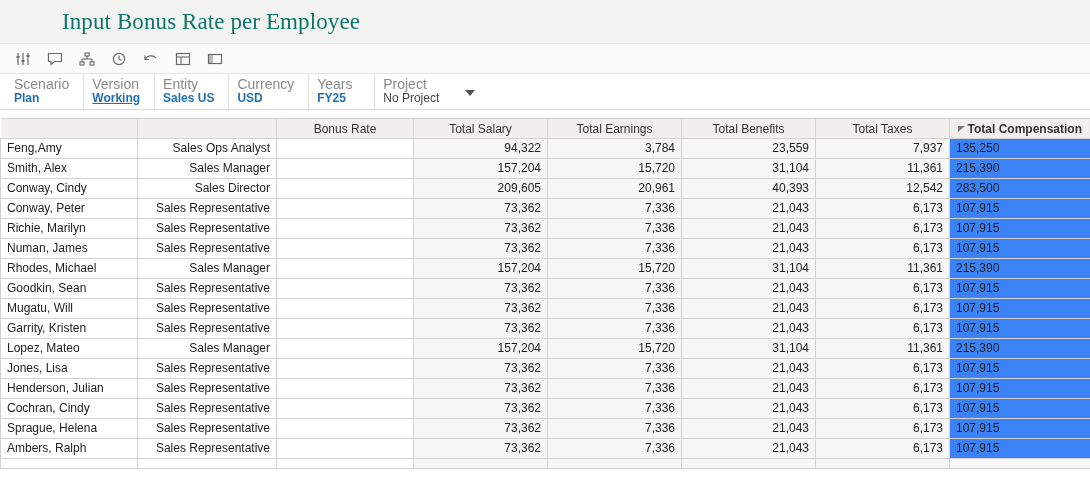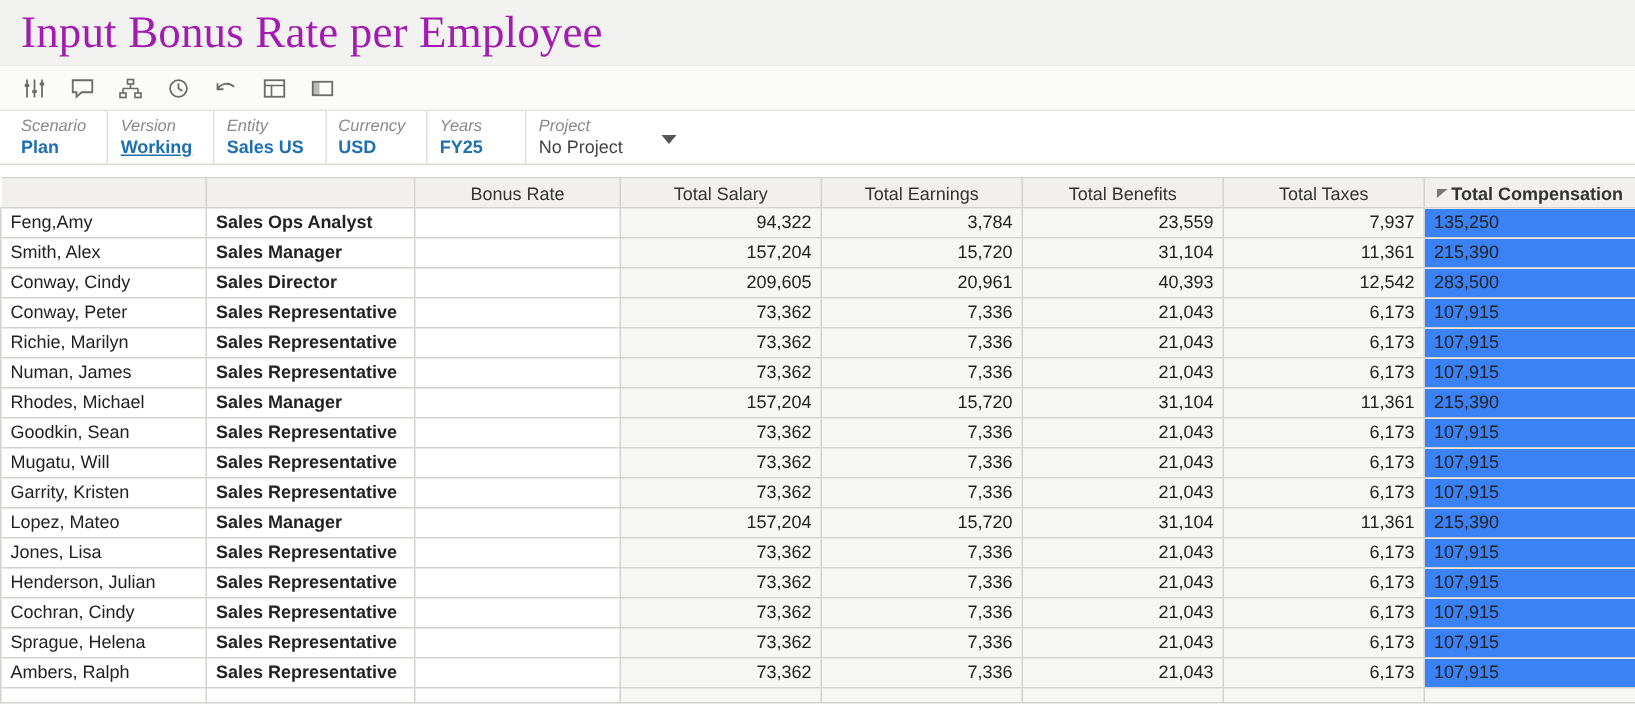--- a/index.html
+++ b/index.html
@@ -20,23 +20,24 @@
   .titlebar {
     height: 44px;
     background: #f2f2f0;
     display: flex;
     align-items: center;
     padding-left: 14px;
     border-bottom: 1px solid #eceae6;
   }
   .title-text {
     font-family: "Liberation Serif", serif;
-    font-size: 30px;
-    color: #a21caf;
+    font-size: 23px;
+    color: #0f766e;
     letter-spacing: 0.1px;
+    margin-left: 48px;
   }
 
   
   .toolbar {
     height: 30px;
     background: #fbfbf9;
     display: flex;
     align-items: center;
     padding-left: 8px;
     border-bottom: 1px solid #e6e4e0;
@@ -62,24 +63,23 @@
     display: flex;
     flex-direction: column;
     justify-content: center;
     padding: 0 14px 0 0;
     margin-right: 8px;
     border-right: 1px solid #e2e0db;
     min-width: 58px;
   }
   .pov:last-child { border-right: none; }
   .pov-label {
-    font-size: 11px;
+    font-size: 14px;
     color: #8a8a8a;
     line-height: 13px;
-    font-style: italic;
   }
   .pov-value {
     font-size: 12px;
     color: #1f6fb2;
     line-height: 14px;
     font-weight: bold;
   }
   .pov-value.underline { text-decoration: underline; }
   .pov-value.plain { color: #444; font-weight: normal; }
   .pov.project {
@@ -146,21 +146,21 @@
     border-top: 6px solid #777;
     border-right: 7px solid transparent;
   }
   tbody td {
     background: #ffffff;
     color: #222;
     height: 19.6px;
     line-height: 19px;
   }
   td.name { text-align: left; padding-left: 7px; }
-  td.role { text-align: left; padding-left: 7px; font-weight: bold; }
+  td.role { text-align: right; padding-left: 7px; }
   td.bonus { background: #ffffff; }
   td.num {
     text-align: right;
     padding-right: 8px;
     background: #f6f6f5;
   }
   td.total {
     padding-right: 8px;
     background: #3b82f6;
   }

